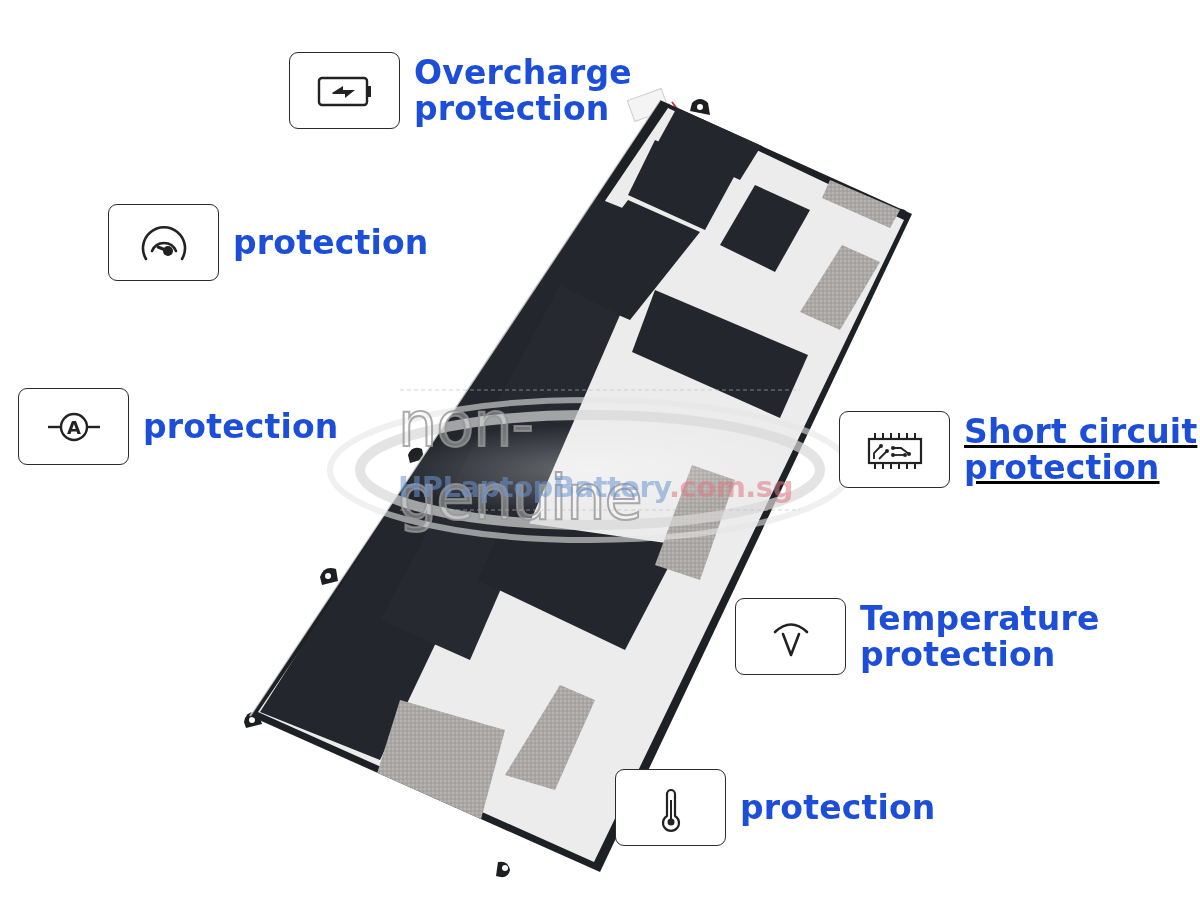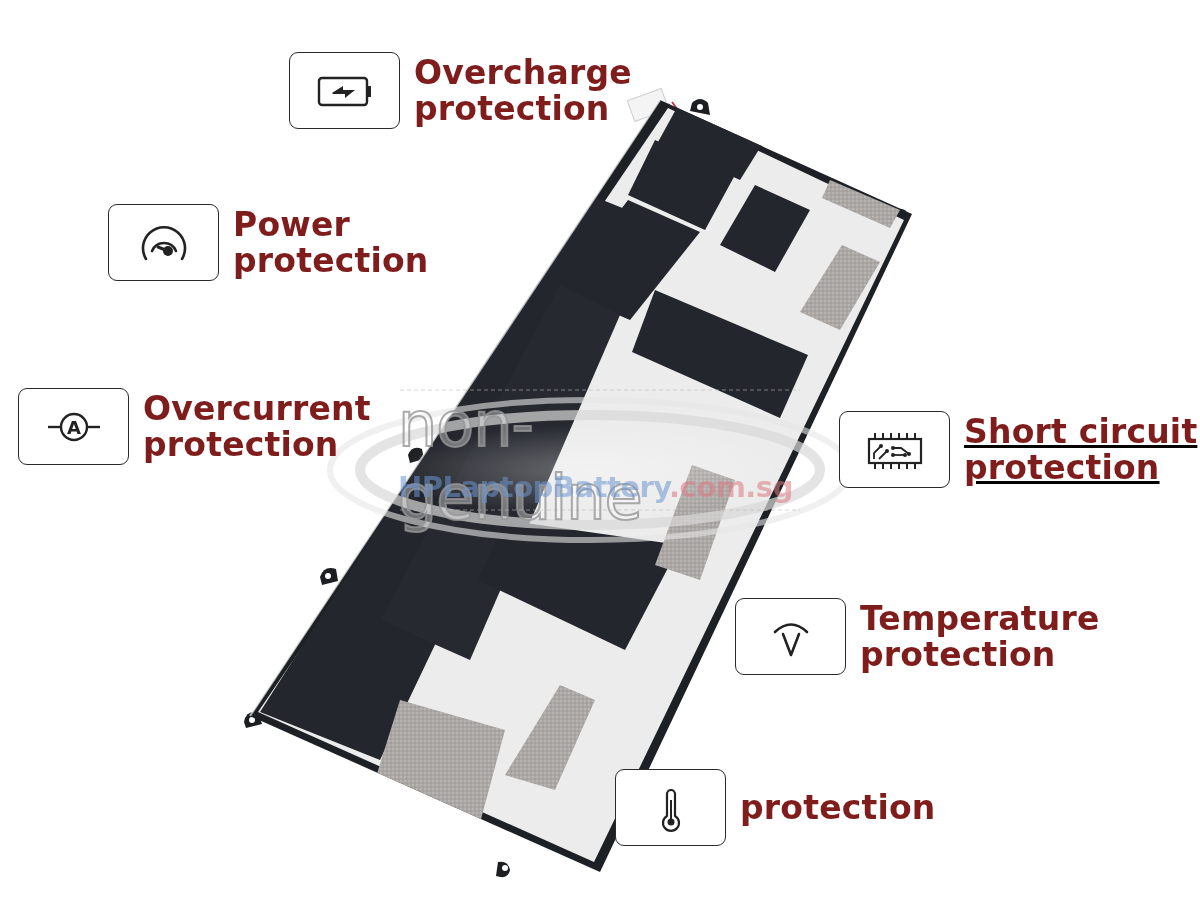--- a/index.html
+++ b/index.html
@@ -4,21 +4,21 @@
 <style>
   html, body { margin:0; padding:0; }
   body { width:1200px; height:900px; background:#ffffff; position:relative; overflow:hidden;
          font-family:"DejaVu Sans", sans-serif; }
   .stage { position:absolute; left:0; top:0; width:1200px; height:900px; }
   .battery-svg { position:absolute; left:0; top:0; width:1200px; height:900px; }
   .feature { position:absolute; display:flex; align-items:center; }
   .icon-box { width:111px; height:77px; border:1.6px solid #2a2a2a; border-radius:9px;
               background:#fff; box-sizing:border-box; display:flex; align-items:center; justify-content:center; }
   .icon-box svg { width:80px; height:56px; }
-  .label { margin-left:14px; color:#7f1d1d; font-weight:bold; font-size:33px; line-height:36px;
+  .label { margin-left:14px; color:#1d4ed8; font-weight:bold; font-size:33px; line-height:36px;
            letter-spacing:0.2px; }
   .label span { display:block; }
   .watermark { position:absolute; pointer-events:none; }
   .wm-main { position:absolute; left:398px; top:388px; font-size:62px; font-weight:normal;
              color:rgba(255,255,255,0.35); -webkit-text-stroke:2px rgba(150,150,150,0.8);
              letter-spacing:-1px; font-family:"DejaVu Sans", sans-serif; }
   .wm-sub { position:absolute; left:398px; top:470px; font-size:29px; font-weight:bold;
             font-family:"DejaVu Sans", sans-serif; letter-spacing:-0.5px; }
   .wm-sub .blue { color:rgba(110,150,210,0.55); }
   .wm-sub .red { color:rgba(220,120,130,0.55); }
@@ -130,36 +130,34 @@
   <div class="feature" style="left:108px; top:204px;">
     <div class="icon-box">
       <svg viewBox="0 0 80 56">
         <path d="M 22,44 A 21,21 0 1 1 58,44" fill="none" stroke="#222" stroke-width="2.6" stroke-linecap="round"></path>
         <path d="M 28,36 A 13,13 0 0 1 52,36" fill="none" stroke="#222" stroke-width="2.6" stroke-linecap="round"></path>
         <circle cx="44" cy="36" r="5" fill="#222"></circle>
         <line x1="44" y1="36" x2="34" y2="32" stroke="#222" stroke-width="3" stroke-linecap="round"></line>
       </svg>
     </div>
     <div class="label">
-      <span>Power</span>
       <span>protection</span>
     </div>
   </div>
 
   <div class="feature" style="left:18px; top:388px;">
     <div class="icon-box">
       <svg viewBox="0 0 80 56">
         <line x1="14" y1="28" x2="27" y2="28" stroke="#222" stroke-width="2.4"></line>
         <line x1="53" y1="28" x2="66" y2="28" stroke="#222" stroke-width="2.4"></line>
         <circle cx="40" cy="28" r="13" fill="none" stroke="#222" stroke-width="2.4"></circle>
         <text x="40" y="35" text-anchor="middle" font-family="DejaVu Sans, sans-serif" font-weight="bold" font-size="18" fill="#222">A</text>
       </svg>
     </div>
     <div class="label">
-      <span>Overcurrent</span>
       <span>protection</span>
     </div>
   </div>
 
   <div class="feature" style="left:839px; top:411px;text-decoration:underline;">
     <div class="icon-box">
       <svg viewBox="0 0 80 56">
         <rect x="14" y="17" width="52" height="24" fill="none" stroke="#222" stroke-width="2.2"></rect>
         <g stroke="#222" stroke-width="2">
           <line x1="20" y1="11" x2="20" y2="17"></line>

